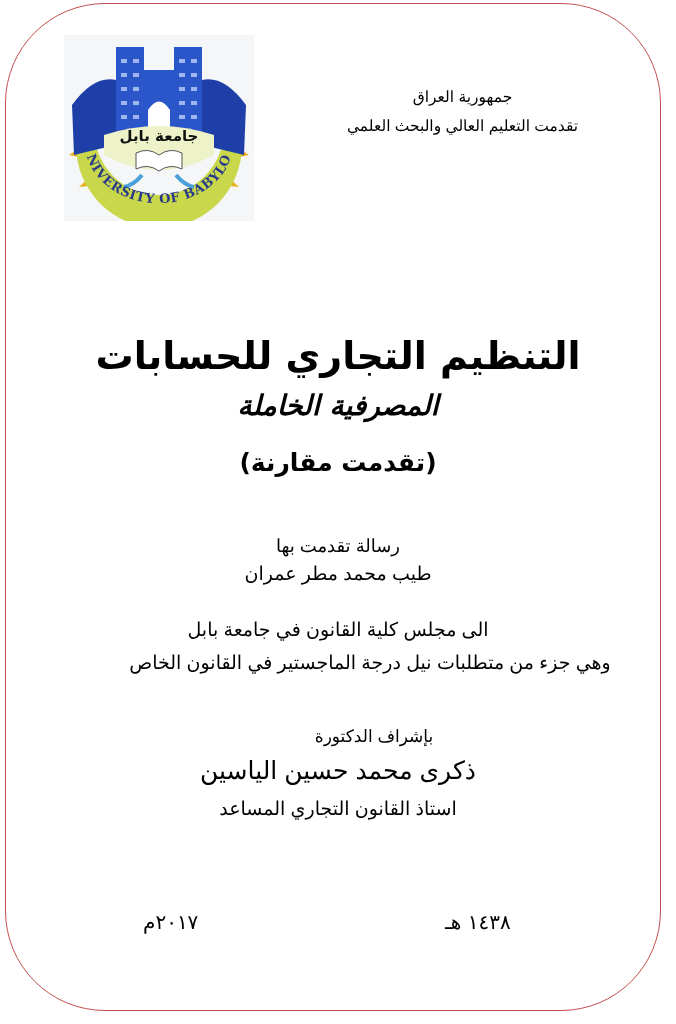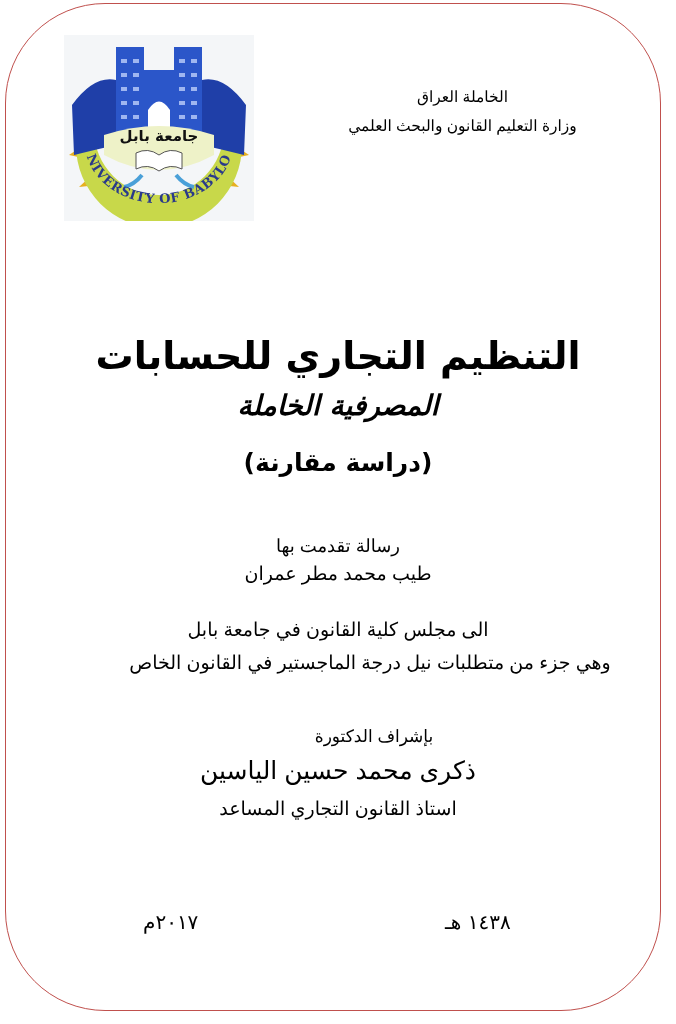--- a/index.html
+++ b/index.html
@@ -83,27 +83,27 @@
     <defs>
       <path id="arcpath" d="M 22 118 A 74 60 0 0 0 168 118"></path>
     </defs>
     <text font-size="13" font-weight="bold" fill="#2a3a8a" font-family="DejaVu Serif, serif" letter-spacing="0.5">
       <textPath href="#arcpath" startOffset="50%" text-anchor="middle">UNIVERSITY OF BABYLON</textPath>
     </text>
   </svg>
 </div>
 
 <div class="header-block rtl">
-  <div>الخاملة العراق</div>
-  <div>وزارة التعليم القانون والبحث العلمي</div>
+  <div>جمهورية العراق</div>
+  <div>تقدمت التعليم العالي والبحث العلمي</div>
 </div>
 
 <div class="title t1 rtl">التنظيم التجاري للحسابات</div>
 <div class="title t2 rtl">المصرفية الخاملة</div>
-<div class="title t3 rtl">(دراسة مقارنة)</div>
+<div class="title t3 rtl">(تقدمت مقارنة)</div>
 
 <div class="line l-sub rtl">رسالة تقدمت بها</div>
 <div class="line l-name rtl">طيب محمد مطر عمران</div>
 <div class="line l-council rtl">الى مجلس كلية القانون في جامعة بابل</div>
 <div class="line l-degree rtl">وهي جزء من متطلبات نيل درجة الماجستير في القانون الخاص</div>
 
 <div class="line l-supervision rtl">بإشراف الدكتورة</div>
 <div class="line l-supervisor rtl">ذكرى محمد حسين الياسين</div>
 <div class="line l-rank rtl">استاذ القانون التجاري المساعد</div>
 

